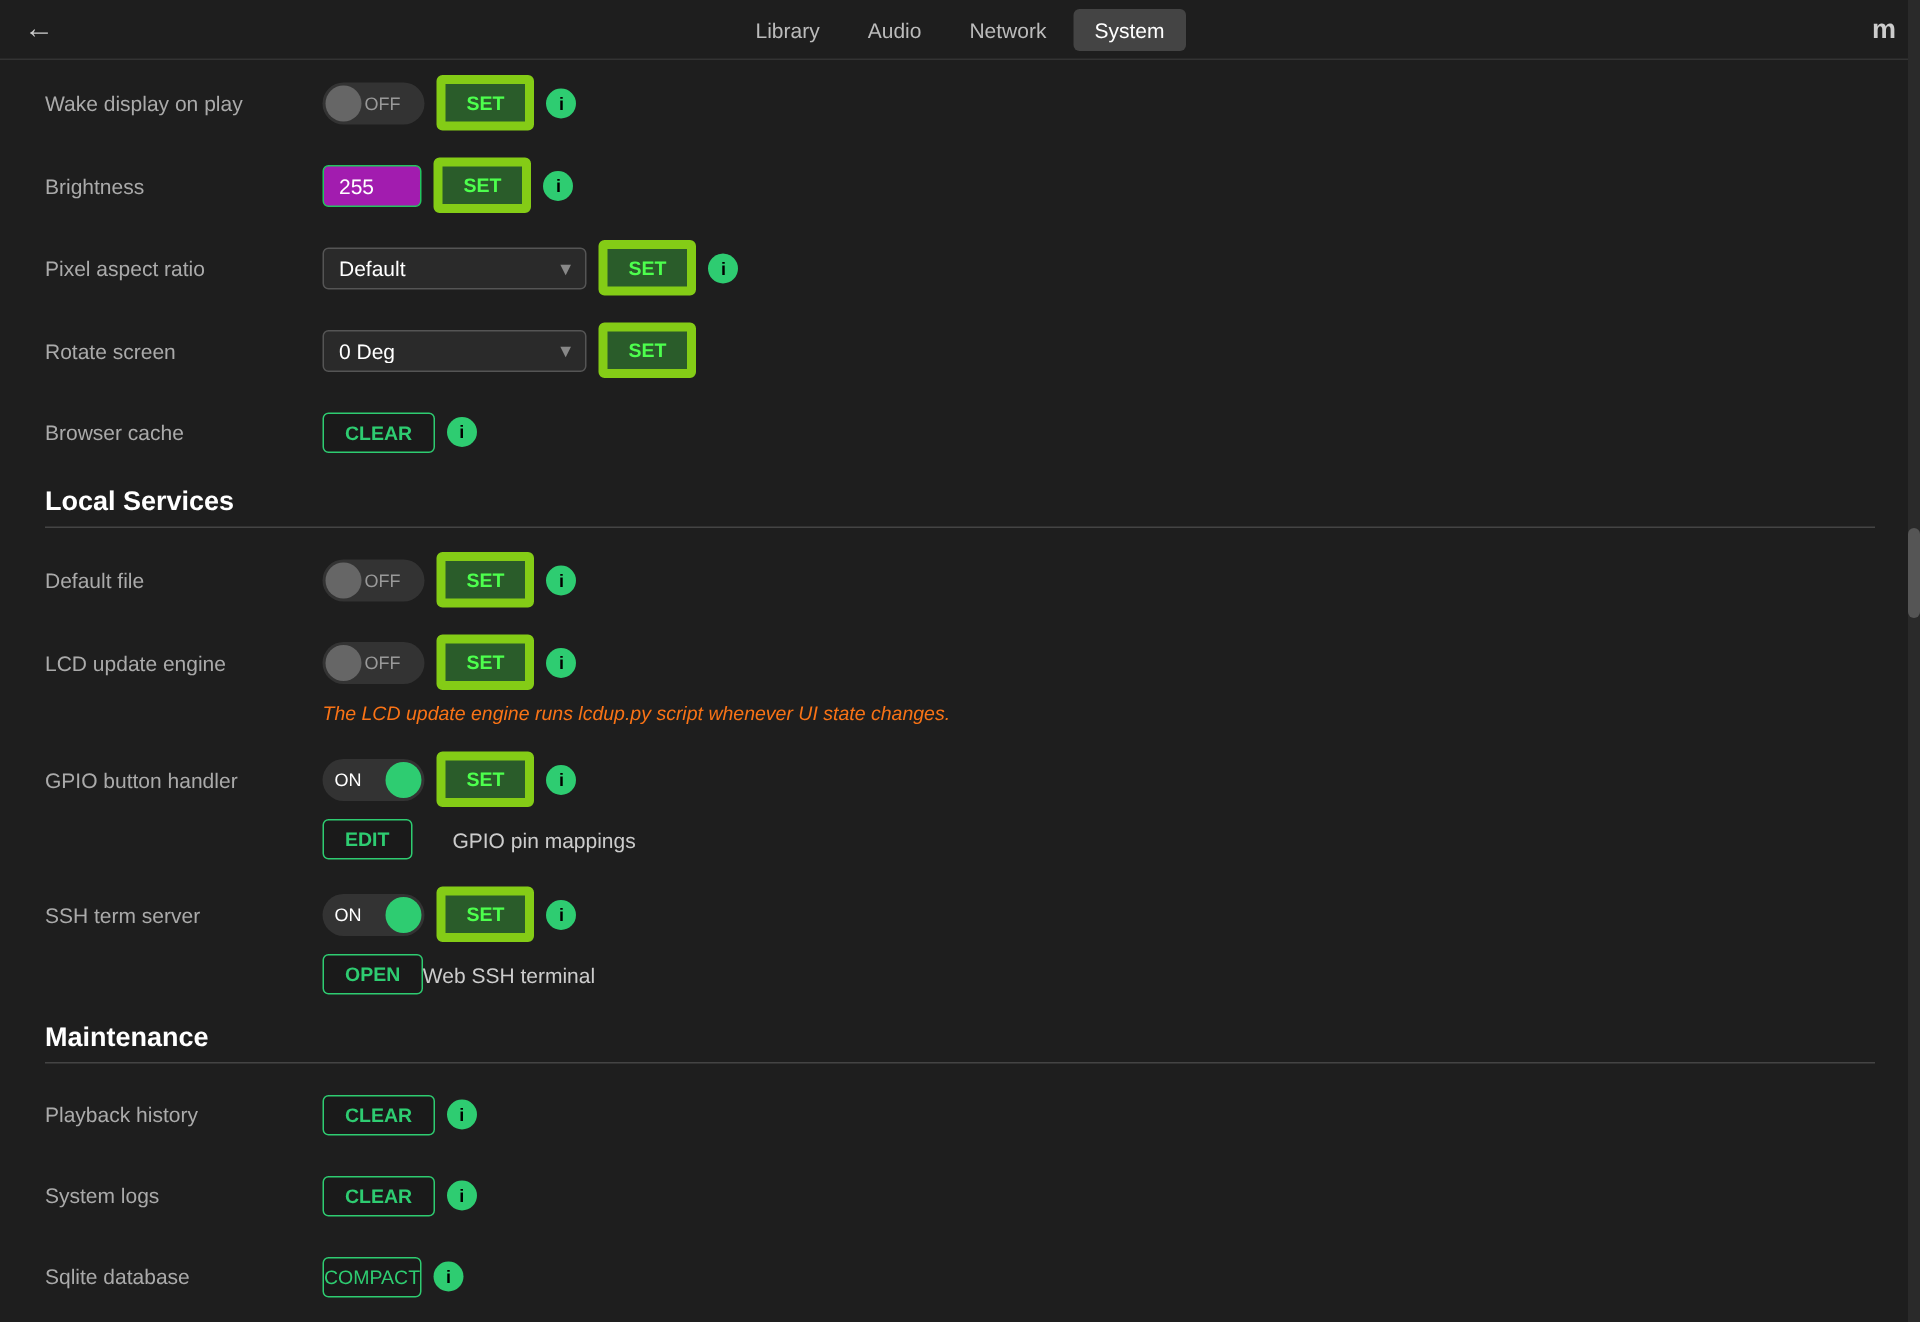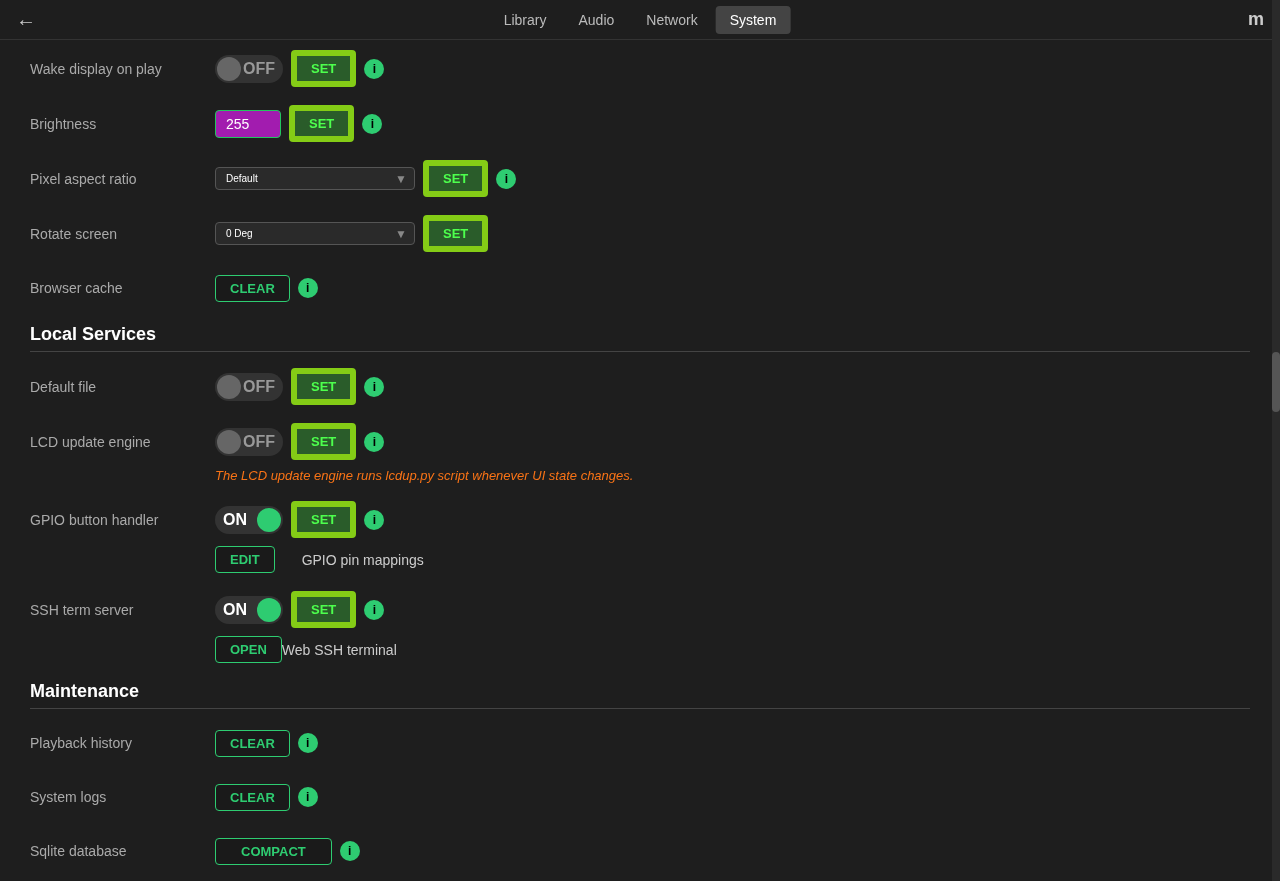--- a/index.html
+++ b/index.html
@@ -95,22 +95,22 @@
       align-items: center;
       background: #333;
       border-radius: 20px;
       width: 68px;
       height: 28px;
       position: relative;
       overflow: hidden;
       cursor: pointer;
     }
     .toggle-switch .toggle-label {
-      font-size: 16px;
-      font-weight: bold;
+      font-size: 12px;
+      font-weight: normal;
       z-index: 1;
     }
     .toggle-switch.off .toggle-label {
       color: #999;
       margin-left: 28px;
     }
     .toggle-switch.on .toggle-label {
       color: #fff;
       margin-left: 8px;
     }
@@ -149,24 +149,24 @@
       padding: 5px 14px;
       cursor: pointer;
       font-size: 13px;
       font-weight: bold;
     }
     .btn-compact {
       background: #1a1a1a;
       color: #2ecc71;
       border: 1px solid #2ecc71;
       border-radius: 4px;
-      padding: 5px 25px;
-      cursor: pointer;
-      font-size: 13px;
-      font-weight: bold;
+      padding: 5px 0;
+      cursor: pointer;
+      font-size: 13px;
+      font-weight: normal;
     }
     .btn-edit {
       background: #1a1a1a;
       color: #2ecc71;
       border: 1px solid #2ecc71;
       border-radius: 4px;
       padding: 5px 14px;
       cursor: pointer;
       font-size: 13px;
       font-weight: bold;
@@ -202,22 +202,22 @@
       border-radius: 4px;
       font-size: 14px;
       width: 66px;
     }
     .select-input {
       background: #2a2a2a;
       border: 1px solid #555;
       color: #fff;
       padding: 5px 30px 5px 10px;
       border-radius: 4px;
-      font-size: 10px;
-      width: 200px;
+      font-size: 14px;
+      width: 176px;
       appearance: none;
       cursor: pointer;
     }
     .select-wrapper {
       position: relative;
       display: inline-block;
     }
     .select-arrow {
       position: absolute;
       right: 8px;

